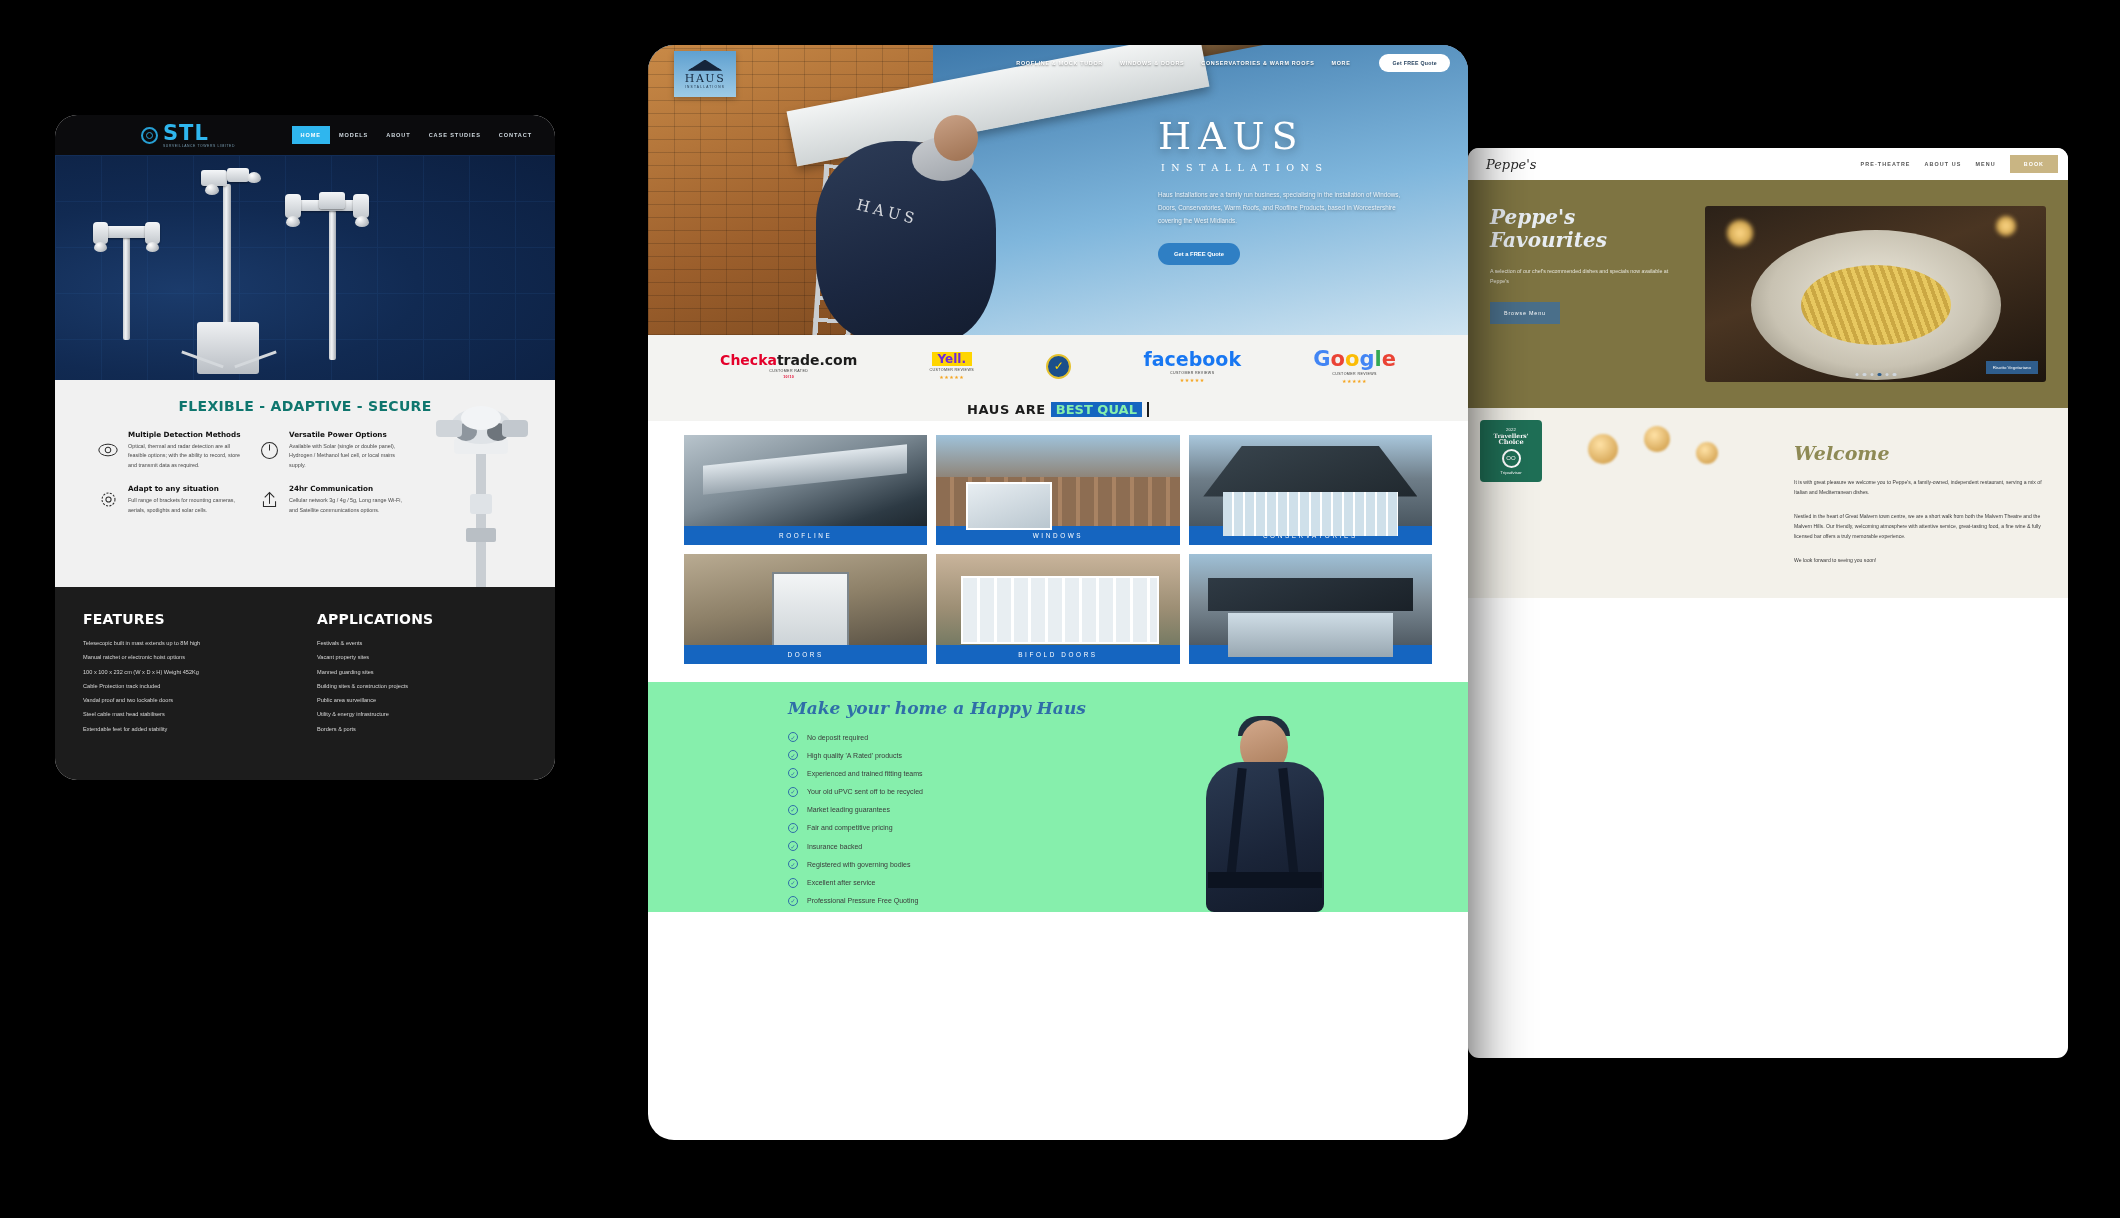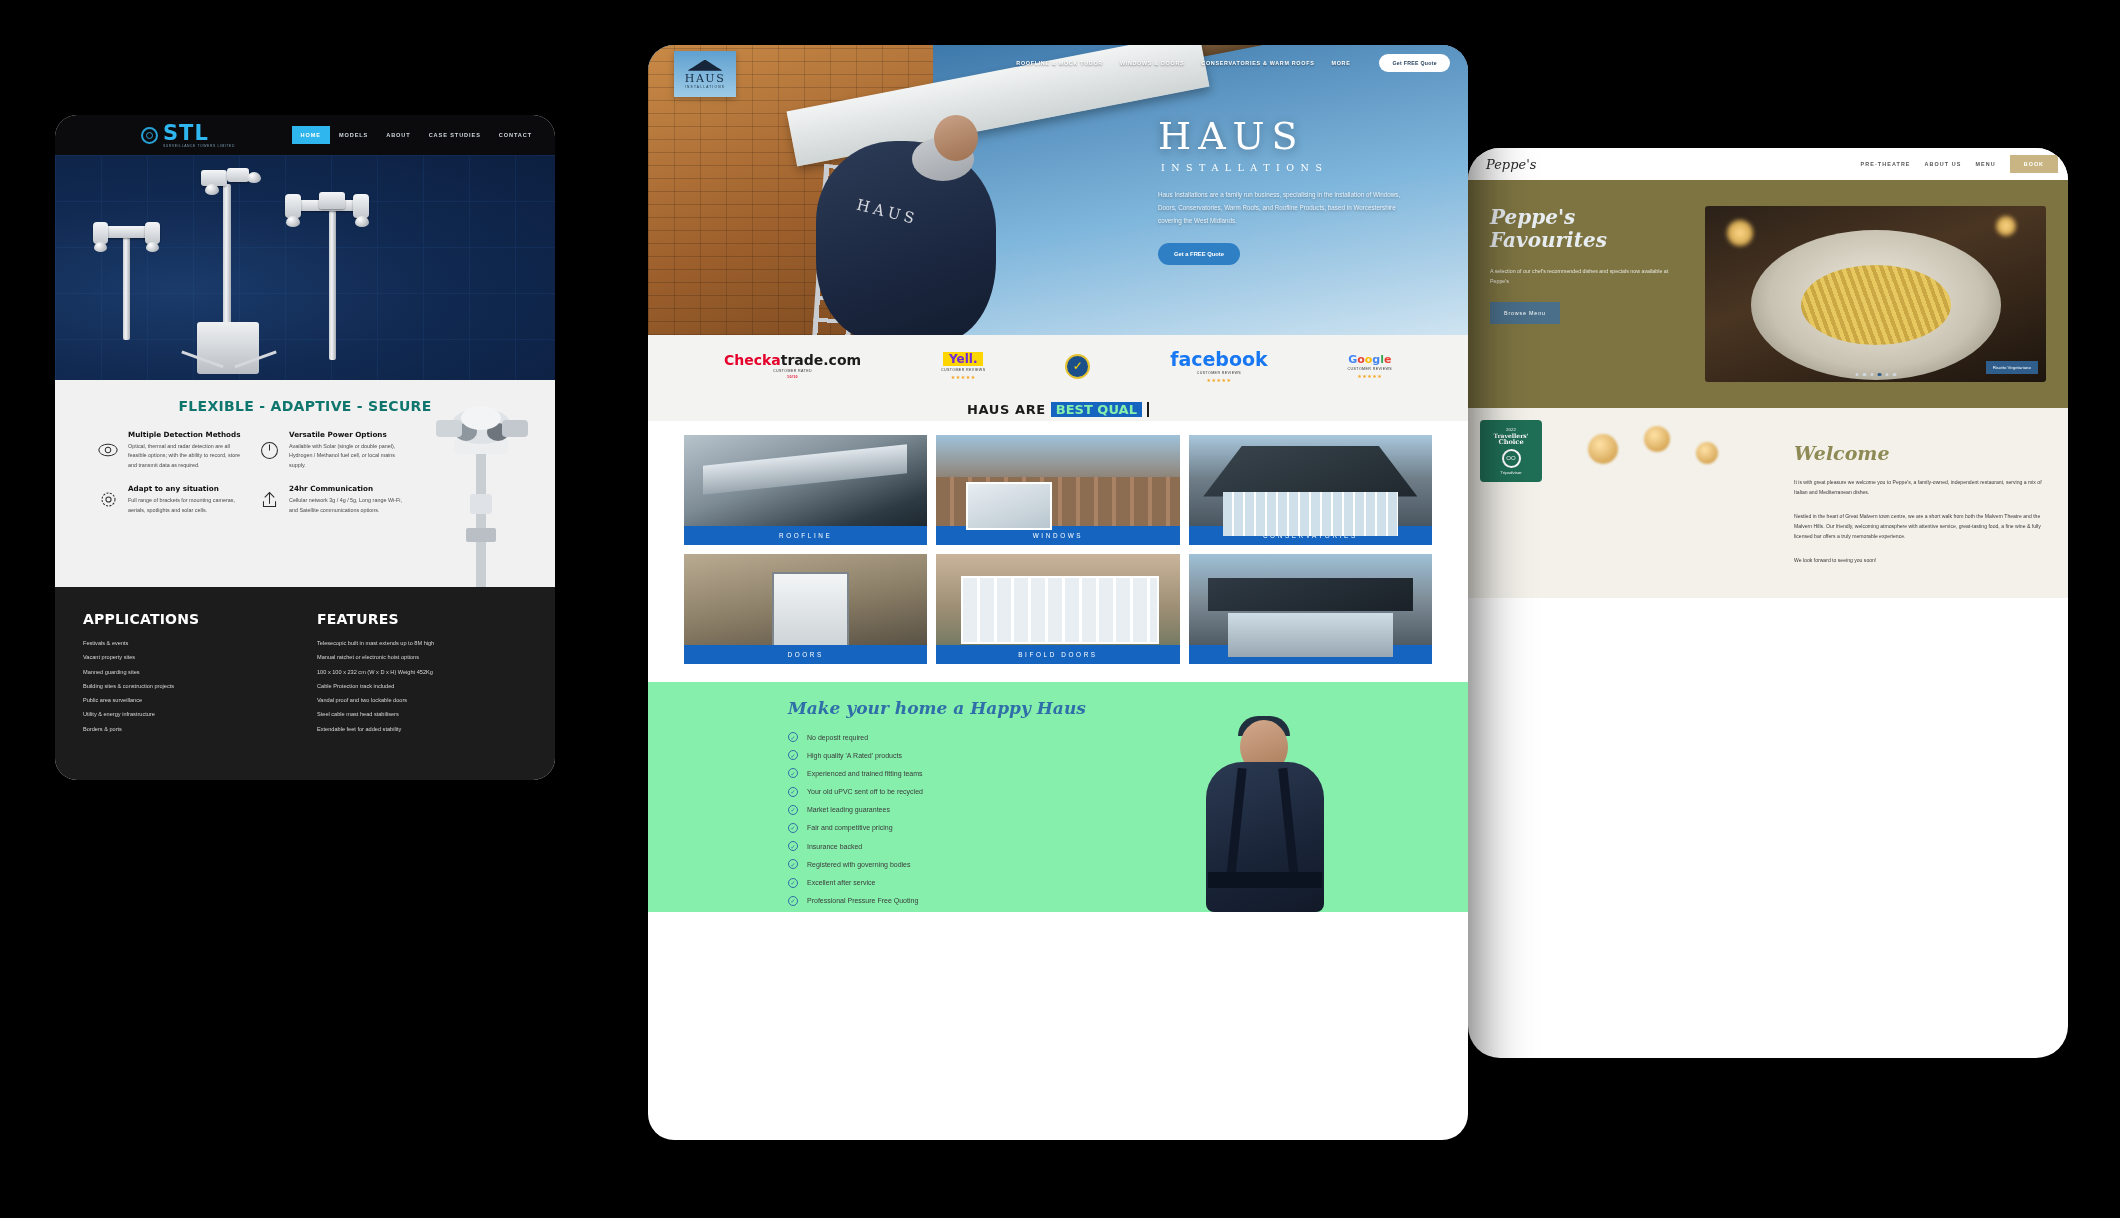--- a/index.html
+++ b/index.html
@@ -75,21 +75,21 @@
      margin-bottom:3px;}
   .stl-feat p{font-size:5.4px;line-height:1.75;color:#4a4a4a;}
   .stl-cam-photo{position:absolute;right:6px;top:18px;width:135px;height:190px;}
   .stl-dark{background:#1c1c1c;height:200px;padding:24px 28px 0 28px;position:relative;}
   .stl-cols{display:grid;grid-template-columns:1fr 1fr;gap:0 24px;}
   .stl-cols h3{font-family:"DejaVu Sans",sans-serif;color:#fff;font-weight:800;font-size:14px;
      margin-bottom:9px;letter-spacing:.2px;}
   .stl-cols li{list-style:none;color:#d6d6d6;font-size:5.6px;line-height:2.55;}
 
   
-  #peppes { left: 1468px; top: 148px; width: 600px; height: 910px; border-radius: 32px; }
+  #peppes { left: 1468px; top: 148px; width: 600px; height: 910px; border-radius: 11px; }
   .pp-nav{height:32px;background:#fff;display:flex;align-items:center;padding:0 0 0 18px;}
   .pp-logo{font-family:"DejaVu Serif",serif;font-size:13px;color:#2b2b2b;font-style:italic;}
   .pp-navitems{margin-left:auto;display:flex;align-items:center;gap:14px;padding-right:10px;}
   .pp-navitems a{font-size:5.4px;letter-spacing:1.1px;color:#555;text-decoration:none;font-weight:600;}
   .pp-book{background:#c9b583;color:#fff;font-size:5.4px;letter-spacing:1px;padding:6px 14px;
      font-weight:700;}
   .pp-hero{height:222px;position:relative;overflow:hidden;
      background:linear-gradient(180deg,#6d7a63 0%,#8d8a6c 35%,#5c6450 100%);}
   .pp-hero .plate{position:absolute;left:50%;top:48%;transform:translate(-50%,-50%);
      width:360px;height:230px;border-radius:50%;
@@ -209,21 +209,21 @@
   .hs-logos{height:62px;background:#f3f3f1;display:flex;align-items:center;
      justify-content:space-around;padding:0 36px;}
   .lg{display:flex;flex-direction:column;align-items:center;gap:2px;}
   .lg .main{font-weight:800;font-size:14px;font-family:"DejaVu Sans",sans-serif;line-height:1;}
   .lg .sub{font-size:3.6px;letter-spacing:.4px;color:#333;}
   .lg .stars{font-size:5px;color:#f5a623;letter-spacing:.5px;}
   .lg.checkatrade .main span.red{color:#e4002b;}
   .lg.checkatrade .main span.dark{color:#1b1b1b;}
   .lg.yell .main{background:#ffd500;padding:1px 6px;color:#6d28d9;font-size:12px;}
   .lg.fb .main{color:#1877f2;font-size:19px;}
-  .lg.google .main{font-size:11px;}
+  .lg.google .main{font-size:21px;}
   .lg .shield{width:25px;height:25px;border-radius:50%;background:#1b4f8a;display:flex;
      align-items:center;justify-content:center;color:#ffd500;font-size:12px;
      border:2px solid #e5c230;}
   .hs-best{height:24px;background:#f3f3f1;display:flex;align-items:center;justify-content:center;
      gap:5px;}
   .hs-best .t{font-family:"DejaVu Sans",sans-serif;font-weight:800;font-size:13px;color:#1b1b1b;
      letter-spacing:.6px;}
   .hs-best .hl{background:#1565c0;color:#86efac;font-family:"DejaVu Sans",sans-serif;font-weight:800;
      font-size:13px;padding:0 5px;}
   .hs-best .cursor{width:2px;height:15px;background:#1b1b1b;display:inline-block;}
@@ -411,42 +411,42 @@
           <ellipse cx="67" cy="20" rx="20" ry="12" fill="#f2f4f6"></ellipse>
           <rect x="22" y="22" width="26" height="17" rx="4" fill="#cfd4d9"></rect>
           <rect x="88" y="22" width="26" height="17" rx="4" fill="#c2c8ce"></rect>
         </svg>
       </div>
     </div>
 
     <div class="stl-dark">
       <div class="stl-cols">
         <div>
+          <h3>FEATURES</h3>
+          <ul>
+            <li>Telesecopic built in mast extends up to 8M high</li>
+            <li>Manual ratchet or electronic hoist options</li>
+            <li>100 x 100 x 232 cm (W x D x H) Weight 452Kg</li>
+            <li>Cable Protection track included</li>
+            <li>Vandal proof and two lockable doors</li>
+            <li>Steel cable mast head stabilisers</li>
+            <li>Extendable feet for added stability</li>
+
+          </ul>
+        </div>
+        <div>
           <h3>APPLICATIONS</h3>
           <ul>
             <li>Festivals &amp; events</li>
             <li>Vacant property sites</li>
             <li>Manned guarding sites</li>
             <li>Building sites &amp; construction projects</li>
             <li>Public area surveillance</li>
             <li>Utility &amp; energy infrastructure</li>
             <li>Borders &amp; ports</li>
-
-          </ul>
-        </div>
-        <div>
-          <h3>FEATURES</h3>
-          <ul>
-            <li>Telesecopic built in mast extends up to 8M high</li>
-            <li>Manual ratchet or electronic hoist options</li>
-            <li>100 x 100 x 232 cm (W x D x H) Weight 452Kg</li>
-            <li>Cable Protection track included</li>
-            <li>Vandal proof and two lockable doors</li>
-            <li>Steel cable mast head stabilisers</li>
-            <li>Extendable feet for added stability</li>
 
           </ul>
         </div>
       </div>
 
     </div>
   </div>
 
   <div class="card" id="peppes">
 

